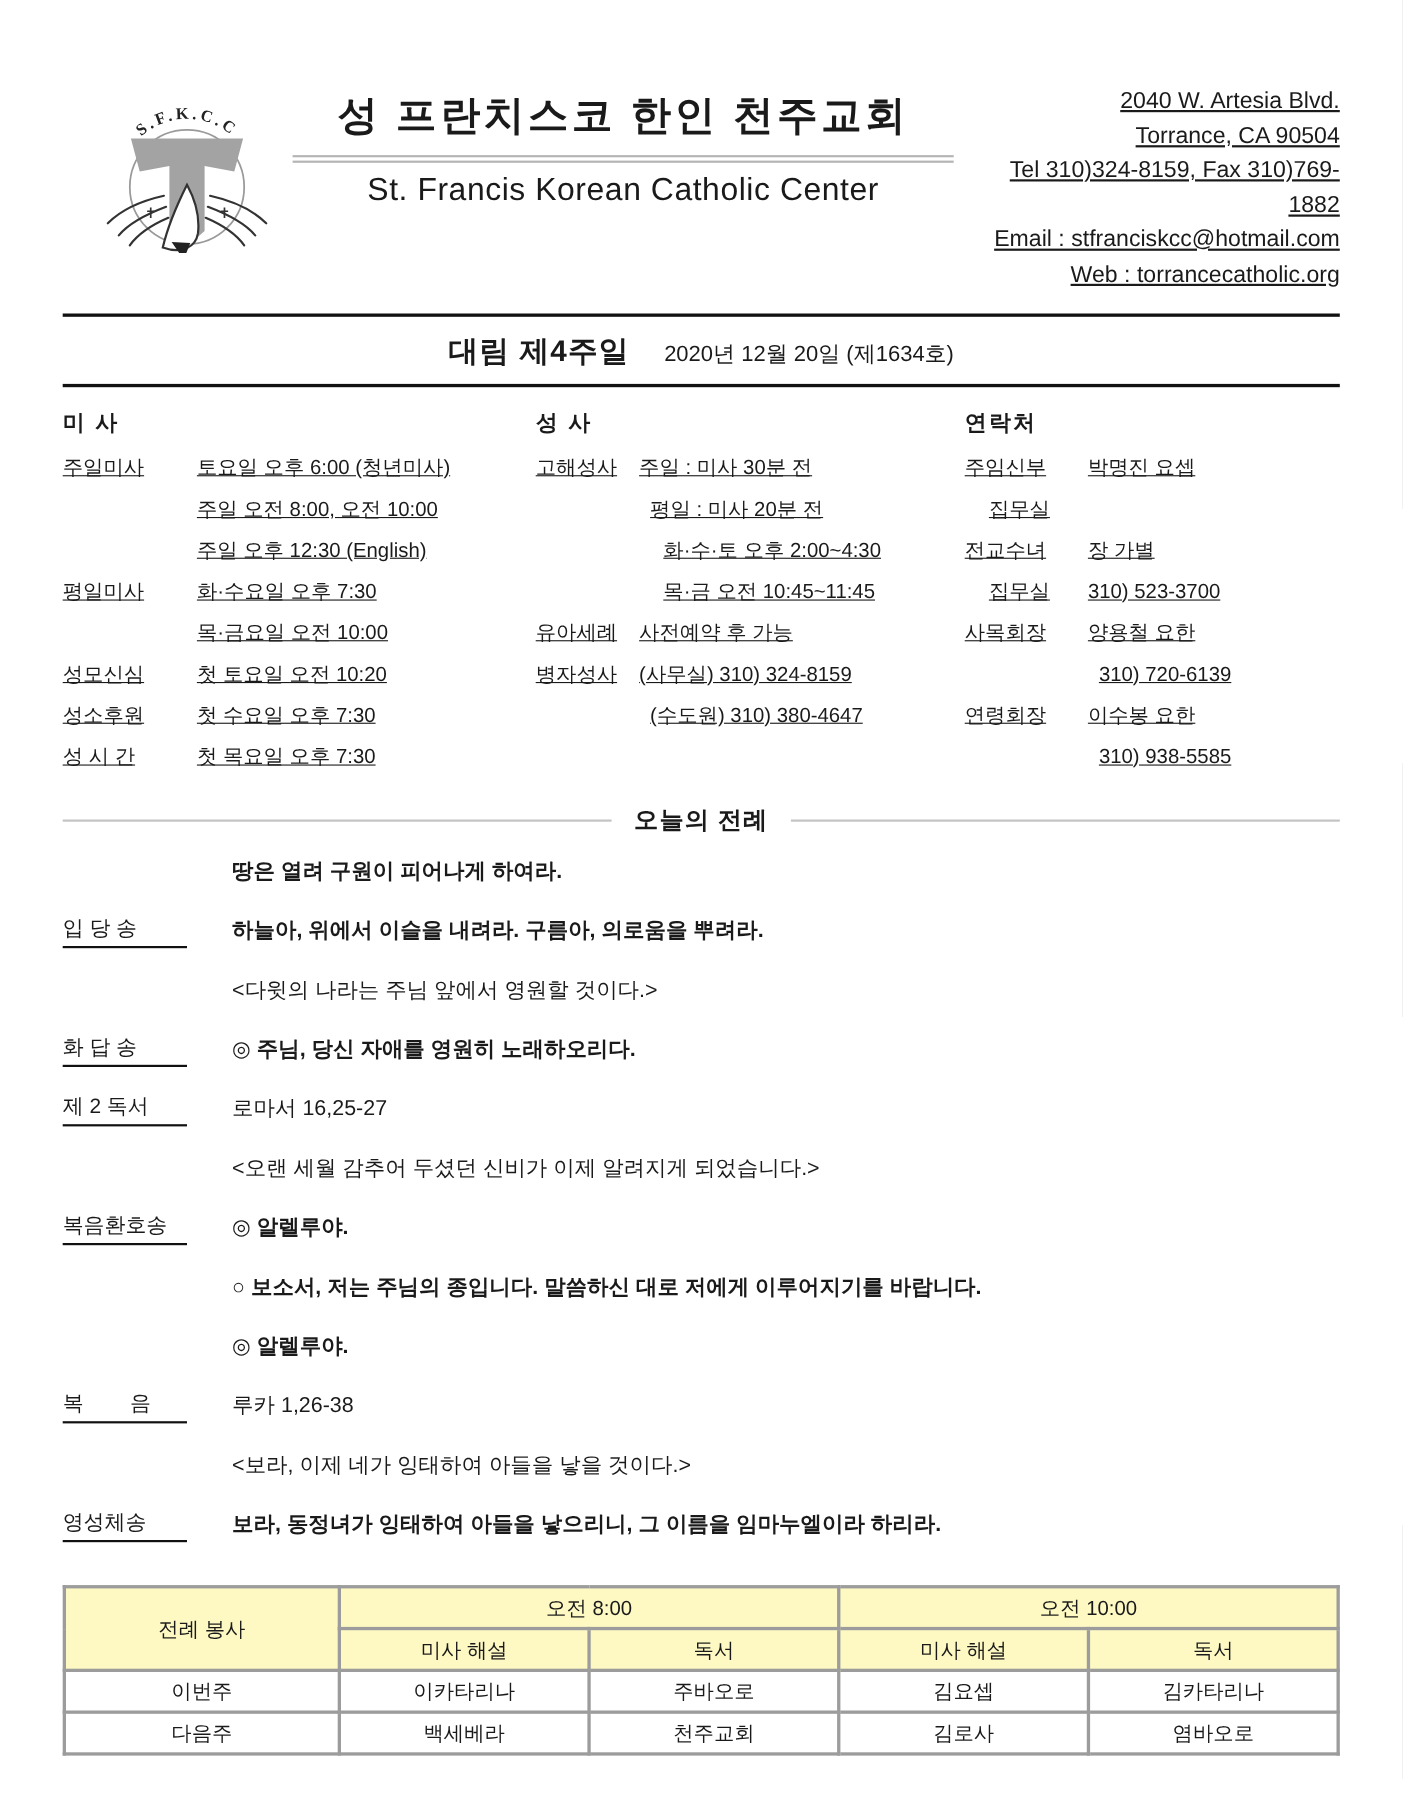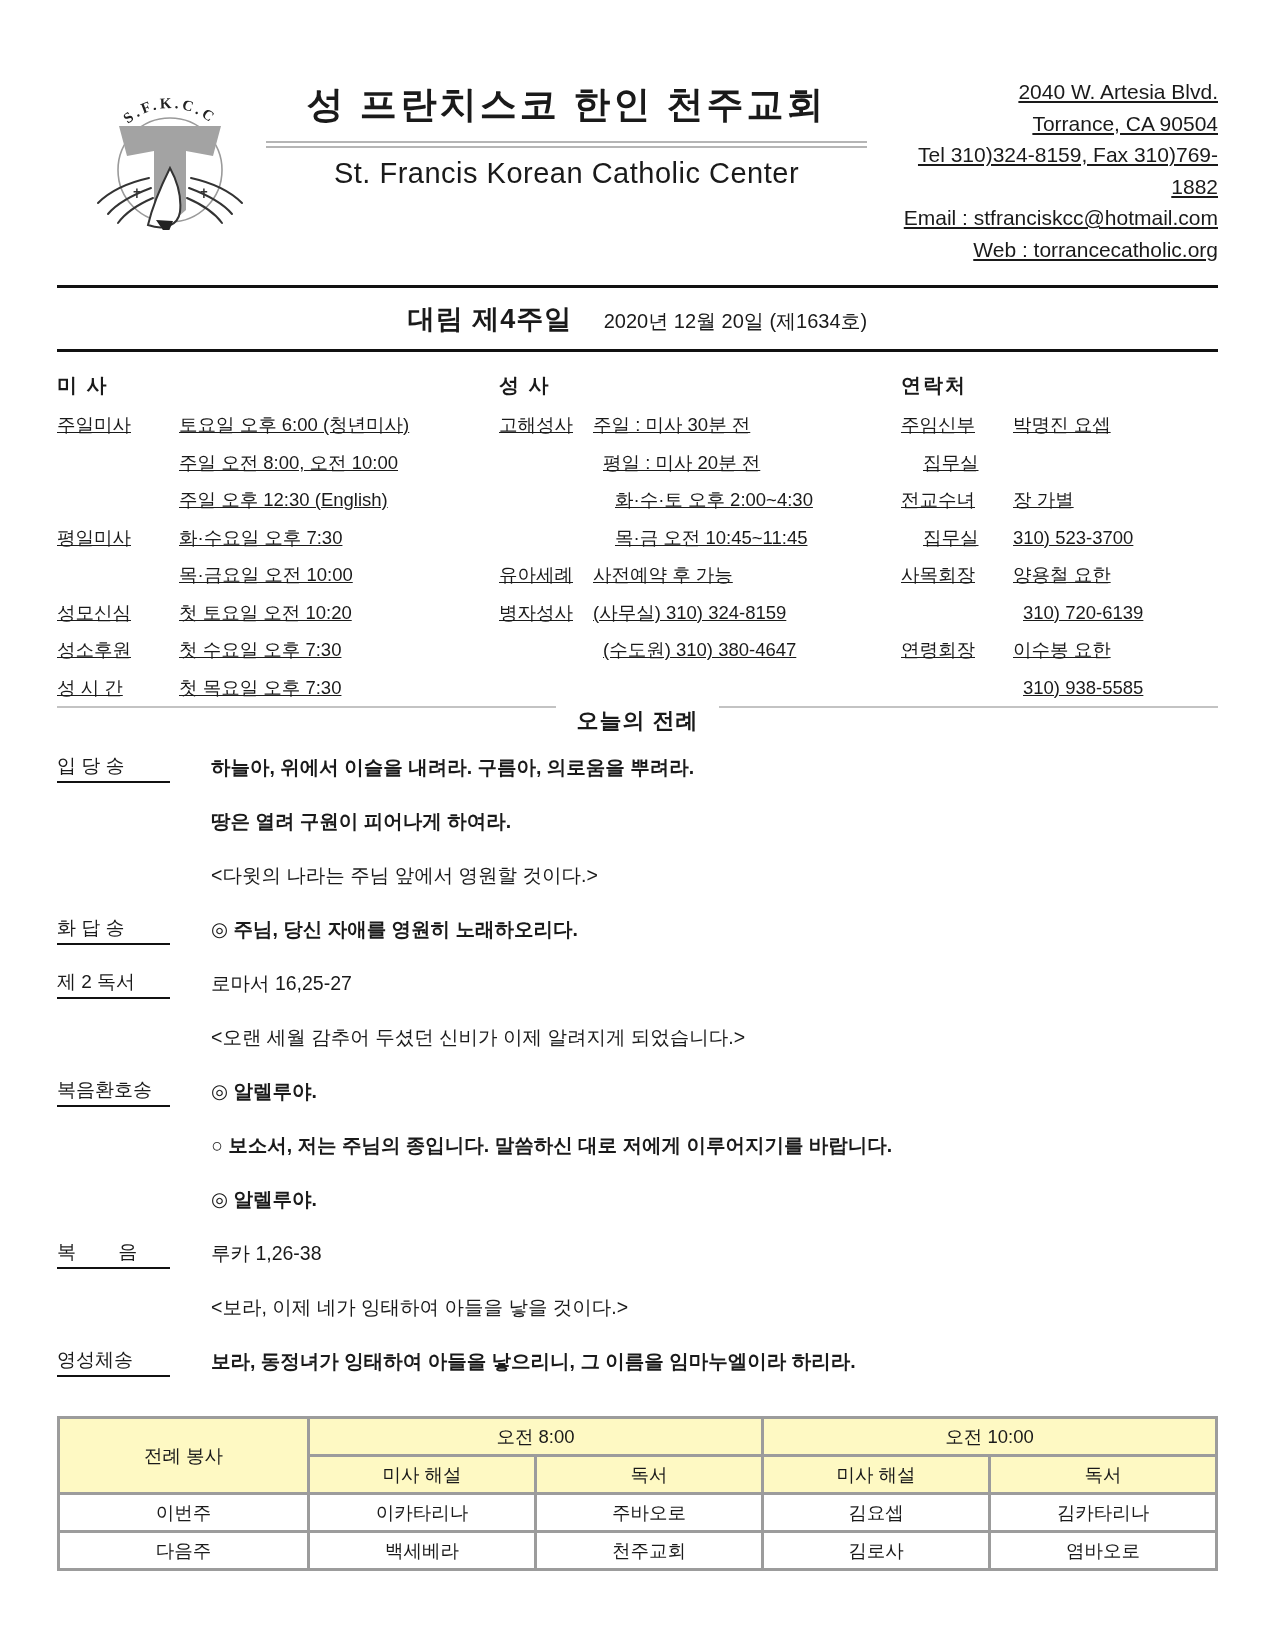--- a/index.html
+++ b/index.html
@@ -20,37 +20,37 @@
   .address { flex:0 0 345px; text-align:right; font-size:21px; line-height:1.5; padding-top:6px;text-decoration:underline; }
 
   
   .rule { height:3px; background:#111; }
   .rule-top { margin-top:20px; }
   .banner { text-align:center; padding:13px 0 12px 0; white-space:nowrap; }
   .banner-title { font-size:27px; font-weight:bold; margin-right:27px; letter-spacing:1px; }
   .banner-issue { font-size:20px; }
 
   
-  .info { display:flex; margin-top:12px; font-size:18.5px;gap:12px; }
+  .info { display:flex; margin-top:12px; font-size:18.5px; }
   .info h3 { font-size:20px; font-weight:bold; margin:0; line-height:42px; letter-spacing:2px; }
   .col-mass { width:430px; }
   .col-sac  { width:390px; }
   .col-contact { flex:1; }
   .irow { display:flex; line-height:37.5px;text-decoration:underline; }
   .irow .lbl { white-space:pre; flex:0 0 auto; }
   .col-mass .lbl { width:122px; }
   .col-sac  .lbl { width:94px; }
   .col-contact .lbl { width:112px; }
   .irow .val { flex:1; white-space:nowrap; }
   .ind1 { padding-left:10px; }
   .ind2 { padding-left:22px; }
   .sub  { padding-left:22px; box-sizing:border-box; }
 
   
-  .liturgy-head { display:flex; align-items:flex-start; gap:20px; margin:0 0 4px 0; }
+  .liturgy-head { display:flex; align-items:center; gap:20px; margin:25px 0 4px 0; }
   .hline { flex:1; height:2px; background:#c3c3c3; }
   .liturgy-title { font-size:22px; font-weight:bold; letter-spacing:1px; }
   .lrow { display:flex; align-items:baseline; line-height:54px; font-size:19.5px; }
   .lit-label { flex:0 0 113px; margin-right:41px; border-bottom:2px solid #111;
                white-space:pre; line-height:30px; align-self:center; font-size:19px; }
   .lit-label.empty { border-bottom:none; }
   .lit-text { white-space:nowrap; }
   .b { font-weight:bold; }
 
   
@@ -228,26 +228,26 @@
 
   <div class="liturgy-head">
     <div class="hline"></div>
     <div class="liturgy-title">오늘의 전례</div>
     <div class="hline"></div>
   </div>
 
   <div>
 
     <div class="lrow">
+        <span class="lit-label empty"></span>
+        <span class="lit-text b">땅은 열려 구원이 피어나게 하여라.</span>
+      </div>
+    <div class="lrow">
         <span class="lit-label">입 당 송</span>
         <span class="lit-text b">하늘아, 위에서 이슬을 내려라. 구름아, 의로움을 뿌려라.</span>
-      </div>
-    <div class="lrow">
-        <span class="lit-label empty"></span>
-        <span class="lit-text b">땅은 열려 구원이 피어나게 하여라.</span>
       </div>
 
     <div class="lrow">
         <span class="lit-label empty"></span>
         <span class="lit-text">&lt;다윗의 나라는 주님 앞에서 영원할 것이다.&gt;</span>
       </div>
 
     <div class="lrow">
         <span class="lit-label">화 답 송</span>
         <span class="lit-text b">◎ 주님, 당신 자애를 영원히 노래하오리다.</span>

